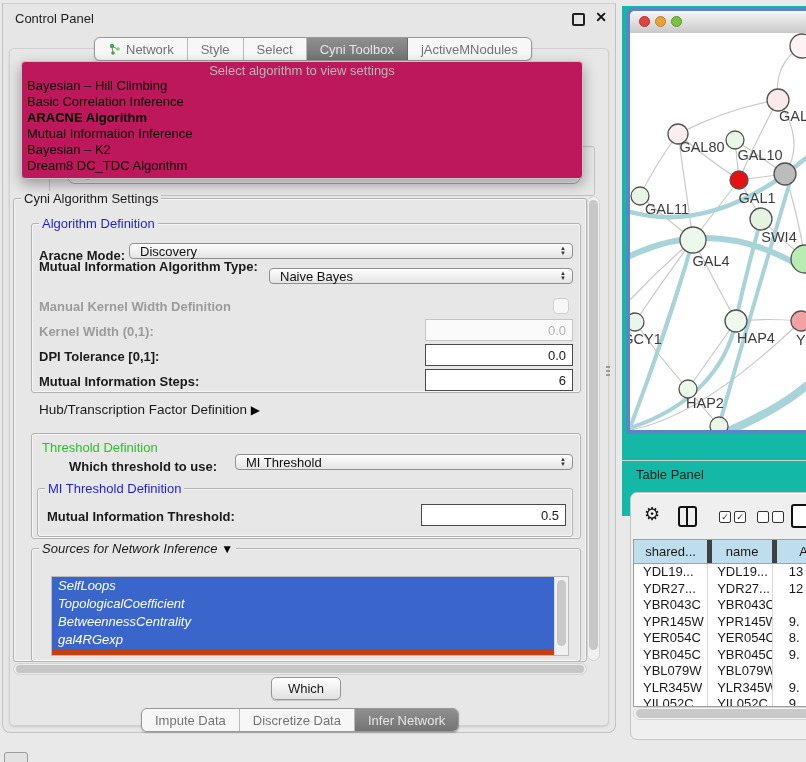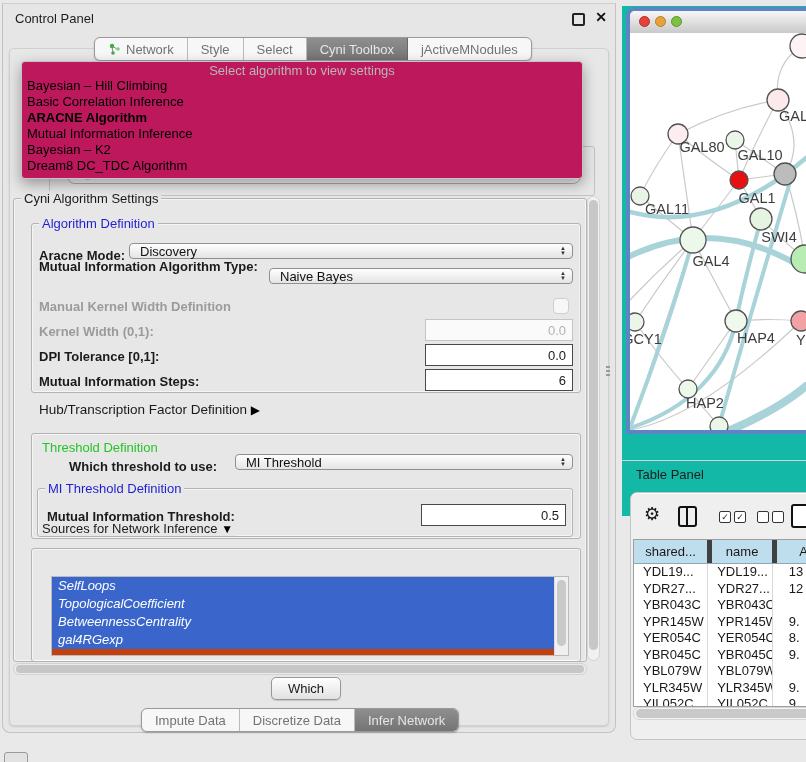--- a/index.html
+++ b/index.html
@@ -230,21 +230,21 @@
           <span>▼</span>
         </span>
     </div>
 
     <div class="gbox" style="left:34px;top:484px;width:534px;height:47px;"></div>
     <span class="glabel blue" style="left:42px;top:477px;">MI Threshold Definition</span>
     <span class="lbl" style="left:44px;top:505px;">Mutual Information Threshold:</span>
     <div class="field" style="left:418px;top:500px;width:145px;">0.5</div>
 
     <div class="gbox" style="left:28px;top:544px;width:548px;height:112px;"></div>
-    <span class="glabel" style="left:36px;top:517px;">
+    <span class="glabel" style="left:36px;top:537px;font-style:italic;">
       <span class="plain">Sources for Network Inference</span>
       <span class="expander">▼</span>
     </span>
     <span class="lbl" style="left:50px;top:556px;margin-top:19px;">Data Attributes</span>
     <div class="attr-list">
       <div class="attr-item">SelfLoops</div>
       <div class="attr-item">TopologicalCoefficient</div>
       <div class="attr-item">BetweennessCentrality</div>
       <div class="attr-item">gal4RGexp</div>
       <div class="attr-sb">

